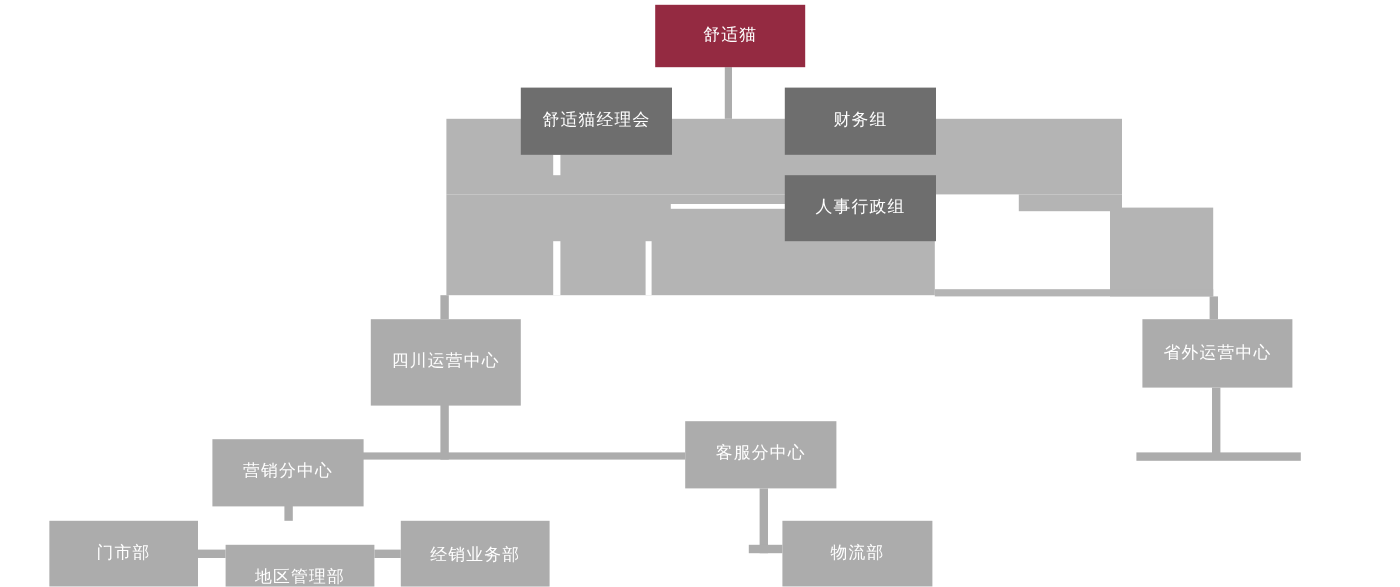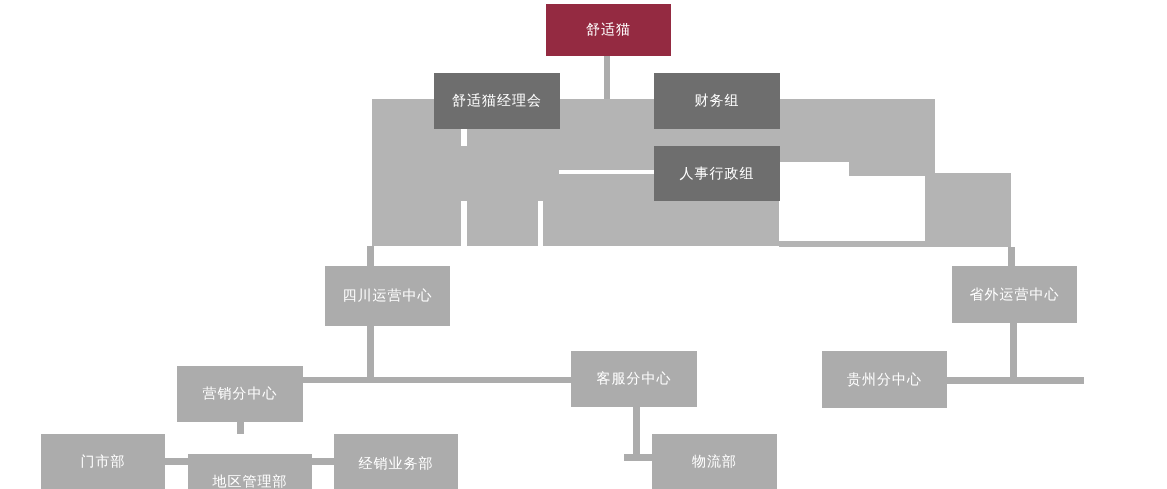--- a/index.html
+++ b/index.html
@@ -61,25 +61,24 @@
   <div class="wline" style="left:420px;top:201px;width:6px;height:45px"></div>
   <div class="wline" style="left:497px;top:201px;width:5px;height:45px"></div>
   <div class="wline" style="left:518px;top:170px;width:96px;height:4px"></div>
 
   <div class="node n-root" style="left:505px;top:4px;width:125px;height:52px">舒适猫</div>
 
   <div class="node n-dept" style="left:393px;top:73px;width:126px;height:56px">舒适猫经理会</div>
   <div class="node n-dept" style="left:613px;top:73px;width:126px;height:56px">财务组</div>
   <div class="node n-dept" style="left:613px;top:146px;width:126px;height:55px">人事行政组</div>
 
-  <div class="node n-branch" style="left:284px;top:266px;width:125px;height:60px">四川运营中心</div>
+  <div class="node n-branch" style="left:268px;top:266px;width:125px;height:72px">四川运营中心</div>
   <div class="node n-branch" style="left:911px;top:266px;width:125px;height:57px">省外运营中心</div>
 
   <div class="node n-branch" style="left:136px;top:366px;width:126px;height:56px">营销分中心</div>
   <div class="node n-branch" style="left:530px;top:351px;width:126px;height:56px">客服分中心</div>
-  <div class="node n-branch" style="left:781px;top:351px;width:125px;height:57px">贵州分中心</div>
 
   <div class="node n-branch" style="left:0px;top:434px;width:124px;height:55px">门市部</div>
   <div class="node n-branch" style="left:147px;top:454px;width:124px;height:55px">地区管理部</div>
   <div class="node n-branch" style="left:293px;top:434px;width:124px;height:60px">经销业务部</div>
   <div class="node n-branch" style="left:611px;top:434px;width:125px;height:55px">物流部</div>
 
 </div>
 
 </body></html>

